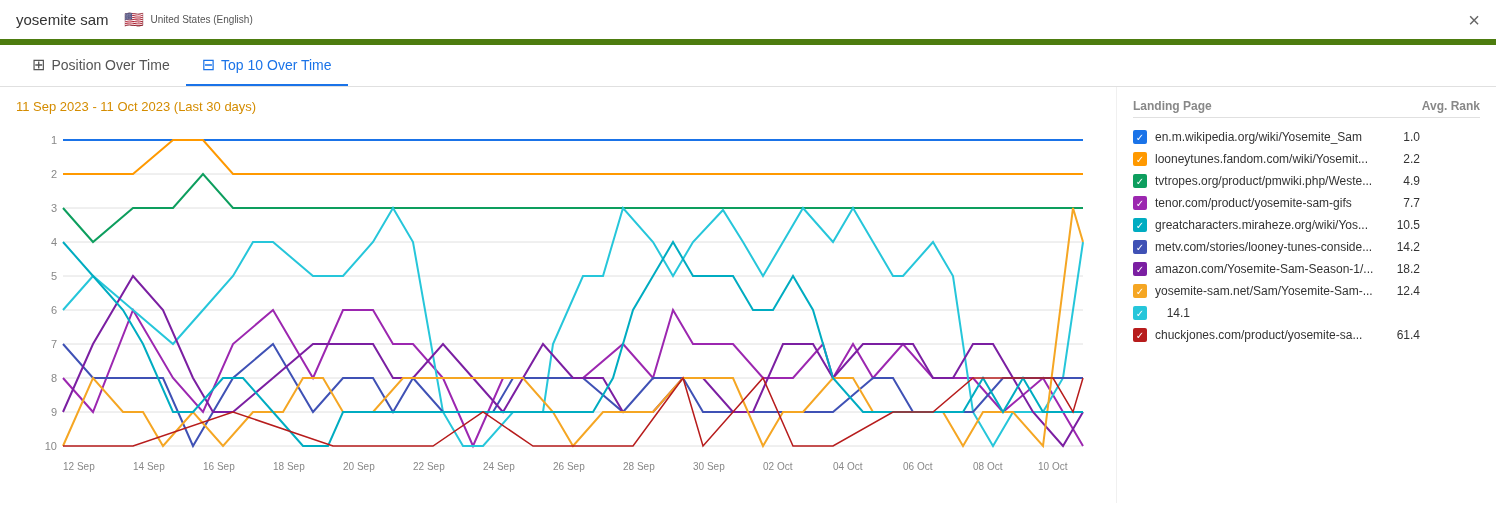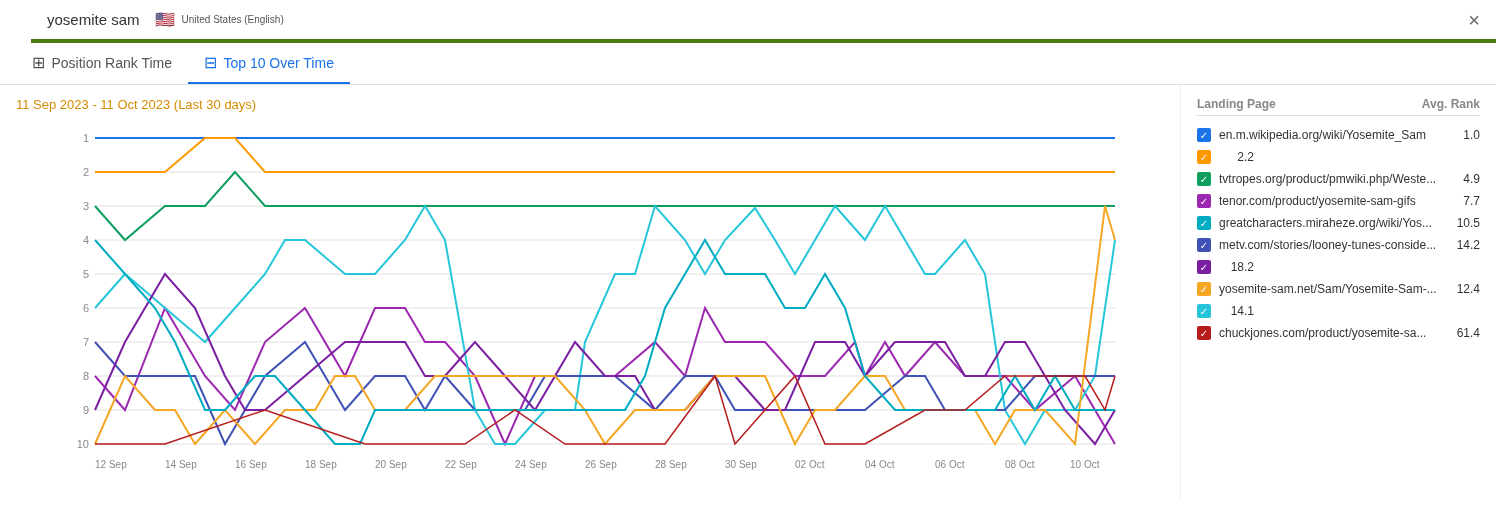--- a/index.html
+++ b/index.html
@@ -1,39 +1,39 @@
 <!DOCTYPE html>
 <html><head>
   <meta charset="utf-8">
   <style>
     * { box-sizing: border-box; margin: 0; padding: 0; }
     body { font-family: Arial, sans-serif; background: #fff; width: 1496px; height: 508px; overflow: hidden; }
     
     .header {
       display: flex; align-items: center; padding: 10px 16px;
-      border-bottom: 4px solid #4d7c0f; position: relative; margin-left: 31px;
+      border-bottom: 6px solid #4d7c0f; position: relative;
     }
     .keyword { font-size: 15px; color: #333; font-weight: 500; margin-right: 16px; }
     .country-flag { margin-right: 6px; font-size: 16px; }
     .country-label { font-size: 10px; color: #555; }
     .close-btn { position: absolute; right: 16px; top: 50%; transform: translateY(-50%); font-size: 20px; cursor: pointer; color: #666; }
     
     .tabs { display: flex; border-bottom: 1px solid #e0e0e0; padding: 0 16px; }
     .tab { display: flex; align-items: center; padding: 10px 16px; cursor: pointer; font-size: 14px; color: #555; border-bottom: 2px solid transparent; gap: 6px; }
     .tab.active { color: #1a73e8; border-bottom: 2px solid #1a73e8; }
     .tab-icon { font-size: 16px; }
     
     .main { display: flex; height: calc(508px - 48px - 44px); }
     
     .chart-area { flex: 1; padding: 12px 16px; position: relative; }
     .date-range { font-size: 13px; color: #d48c00; margin-bottom: 8px; font-weight: 400; }
     
     .chart-container { position: relative; width: 100%; height: 380px; }
     
-    .legend { width: 316px; padding: 12px 16px; border-left: 1px solid #f0f0f0; overflow-y: auto; flex-shrink: 0; }
+    .legend { width: 380px; padding: 12px 16px; border-left: 1px solid #f0f0f0; overflow-y: auto; flex-shrink: 0; }
     .legend-header { display: flex; justify-content: space-between; margin-bottom: 8px; padding-bottom: 4px; border-bottom: 1px solid #e0e0e0; }
     .legend-col-title { font-size: 12px; color: #888; font-weight: 600; }
     .legend-item { display: flex; align-items: center; padding: 4px 0; font-size: 12px; }
     .legend-checkbox { width: 14px; height: 14px; border-radius: 2px; margin-right: 8px; flex-shrink: 0; display: flex; align-items: center; justify-content: center; color: #fff; font-size: 10px; }
     .legend-url { flex: 1; color: #333; white-space: nowrap; overflow: hidden; text-overflow: ellipsis; max-width: 230px; }
     .legend-rank { font-size: 12px; color: #333; font-weight: 500; min-width: 35px; text-align: right; }
 
     svg { overflow: visible; }
   </style>
 </head>
@@ -42,21 +42,21 @@
 <div class="header">
   <span class="keyword">yosemite sam</span>
   <span class="country-flag">🇺🇸</span>
   <span class="country-label">United States (English)</span>
   <span class="close-btn">×</span>
 </div>
 
 <div class="tabs">
   <div class="tab">
     <span class="tab-icon">⊞</span>
-    <span>Position Rank Time</span>
+    <span>Position Over Time</span>
   </div>
   <div class="tab active">
     <span class="tab-icon">⊟</span>
     <span>Top 10 Over Time</span>
   </div>
 </div>
 
 <div class="main">
   <div class="chart-area">
     <div class="date-range">11 Sep 2023 - 11 Oct 2023 (Last 30 days)</div>
@@ -134,20 +134,21 @@
       <span class="legend-col-title">Avg. Rank</span>
     </div>
     <div id="legend-items">
         <div class="legend-item">
     <div class="legend-checkbox" style="background:#1a73e8;">✓</div>
     <span class="legend-url">en.m.wikipedia.org/wiki/Yosemite_Sam</span>
     <span class="legend-rank">1.0</span>
   </div>
         <div class="legend-item">
     <div class="legend-checkbox" style="background:#ff9900;">✓</div>
+    <span class="legend-url">looneytunes.fandom.com/wiki/Yosemit...</span>
     <span class="legend-rank">2.2</span>
   </div>
         <div class="legend-item">
     <div class="legend-checkbox" style="background:#0d9e5e;">✓</div>
     <span class="legend-url">tvtropes.org/product/pmwiki.php/Weste...</span>
     <span class="legend-rank">4.9</span>
   </div>
         <div class="legend-item">
     <div class="legend-checkbox" style="background:#9c27b0;">✓</div>
     <span class="legend-url">tenor.com/product/yosemite-sam-gifs</span>
@@ -158,20 +159,21 @@
     <span class="legend-url">greatcharacters.miraheze.org/wiki/Yos...</span>
     <span class="legend-rank">10.5</span>
   </div>
         <div class="legend-item">
     <div class="legend-checkbox" style="background:#3f51b5;">✓</div>
     <span class="legend-url">metv.com/stories/looney-tunes-conside...</span>
     <span class="legend-rank">14.2</span>
   </div>
         <div class="legend-item">
     <div class="legend-checkbox" style="background:#7b1fa2;">✓</div>
+    <span class="legend-url">amazon.com/Yosemite-Sam-Season-1/...</span>
     <span class="legend-rank">18.2</span>
   </div>
         <div class="legend-item">
     <div class="legend-checkbox" style="background:#f5a623;">✓</div>
     <span class="legend-url">yosemite-sam.net/Sam/Yosemite-Sam-...</span>
     <span class="legend-rank">12.4</span>
   </div>
         <div class="legend-item">
     <div class="legend-checkbox" style="background:#26c6da;">✓</div>
     <span class="legend-rank">14.1</span>

